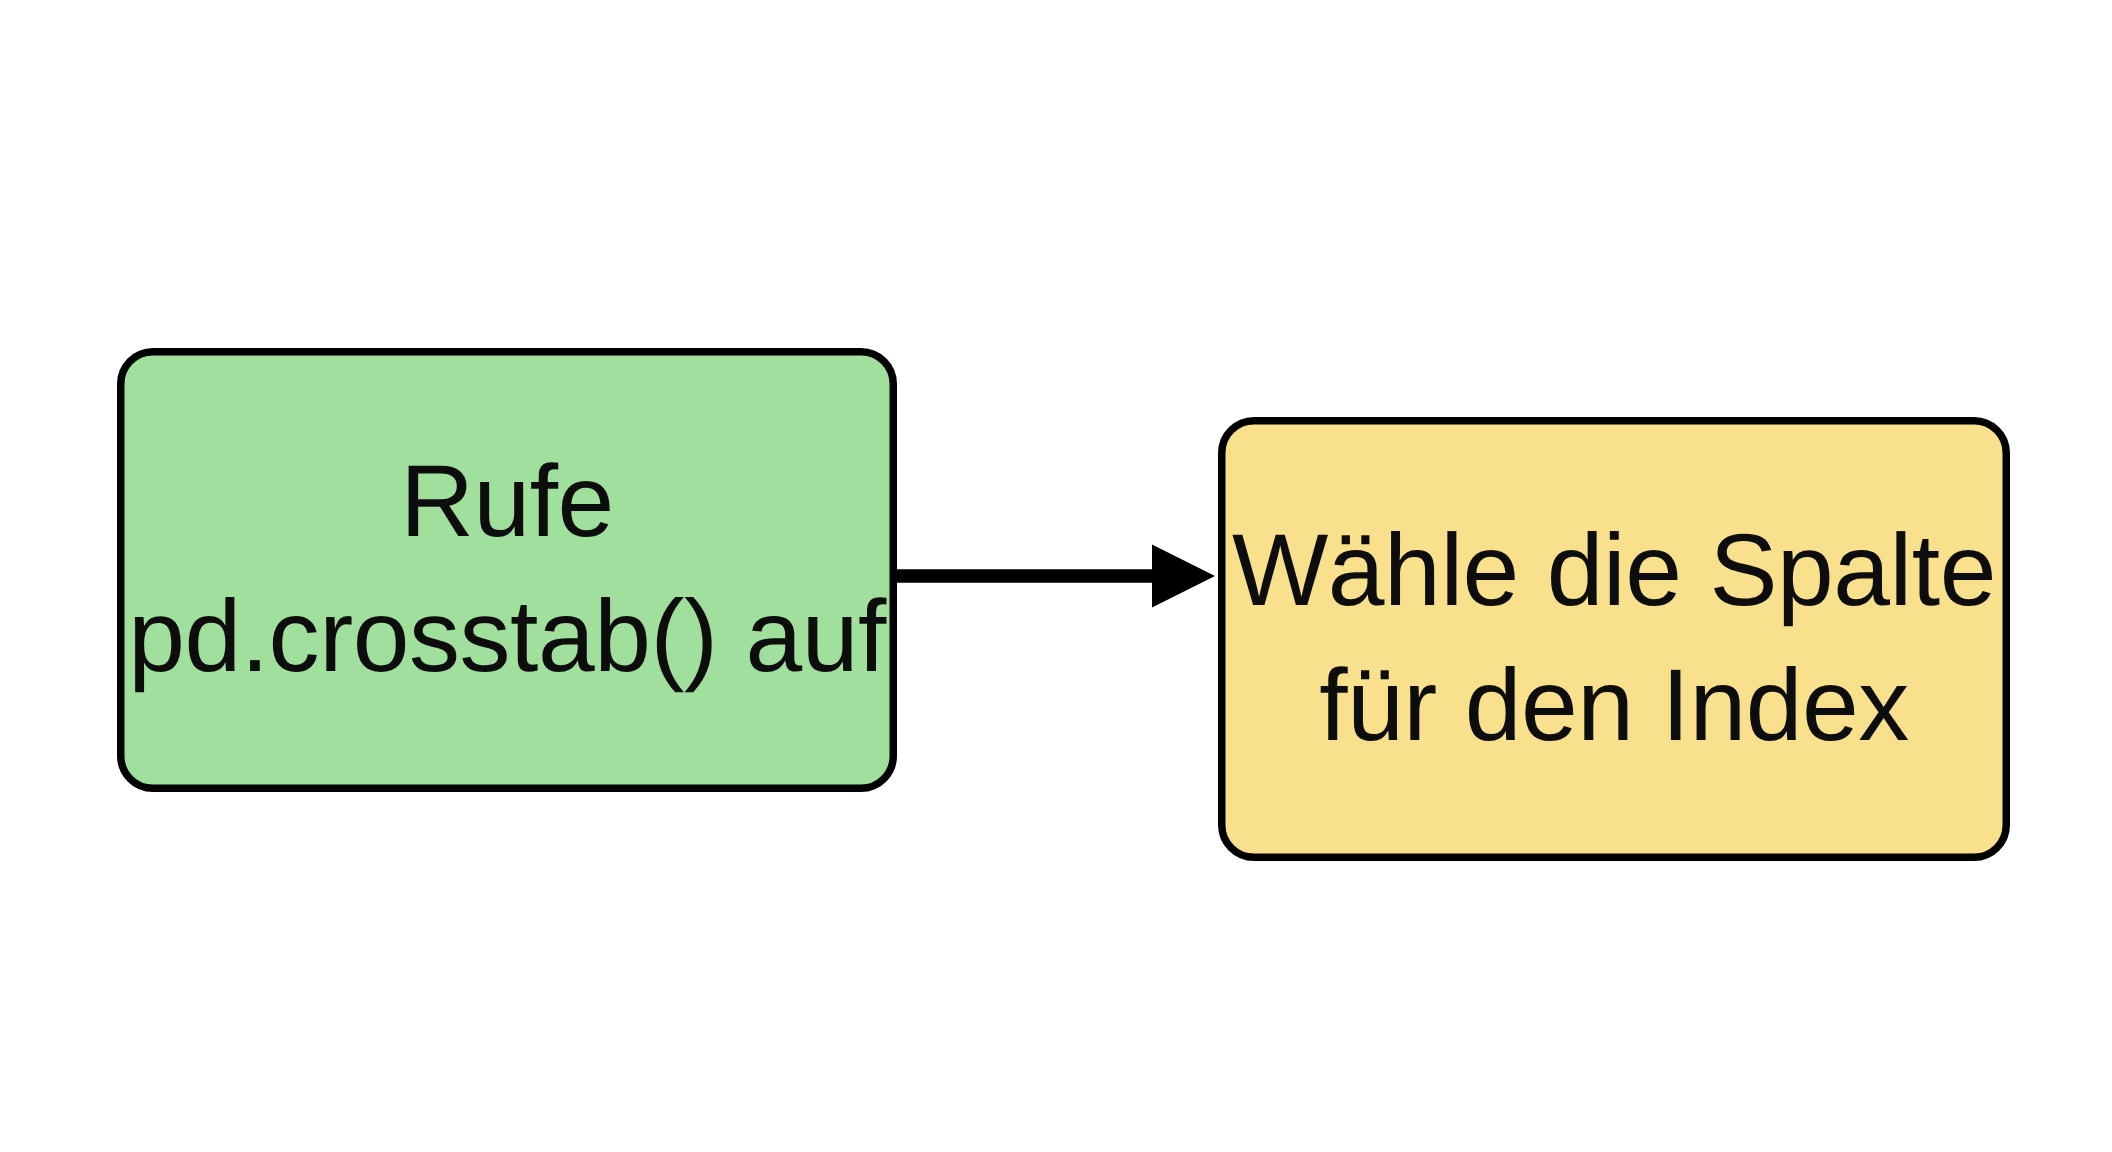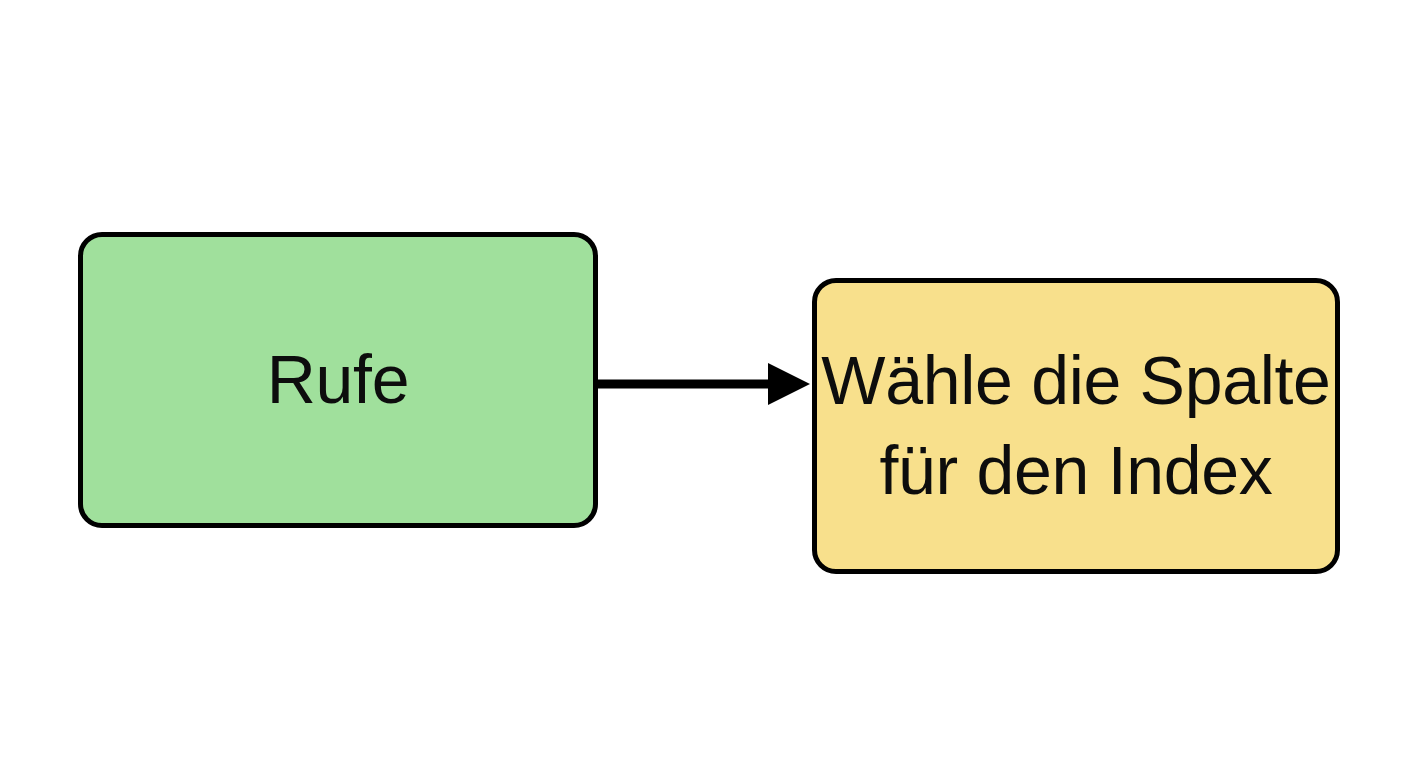--- a/index.html
+++ b/index.html
@@ -64,20 +64,21 @@
     pointer-events: none;
   }
 </style>
 </head>
 <body style="background: rgb(255, 255, 255);">
 
 <div id="canvas" style="background: rgb(255, 255, 255);">
 
   <div class="node" id="node-call-crosstab" style="background: rgb(160, 224, 156); border-color: rgb(0, 0, 0); color: rgb(13, 13, 13);">
     <span class="node-line">Rufe</span>
+    <span class="node-line">pd.crosstab() auf</span>
   </div>
 
   <div class="node" id="node-choose-index-column" style="background: rgb(248, 224, 140); border-color: rgb(0, 0, 0); color: rgb(13, 13, 13);">
     <span class="node-line">Wähle die Spalte</span>
     <span class="node-line">für den Index</span>
   </div>
 
   <svg id="edge-layer" viewBox="0 0 1408 768" width="1408" height="768">
     <g>
       <line id="edge-line" x1="598" y1="384" x2="772" y2="384" stroke="#000000" stroke-width="9" stroke-linecap="butt"></line>

